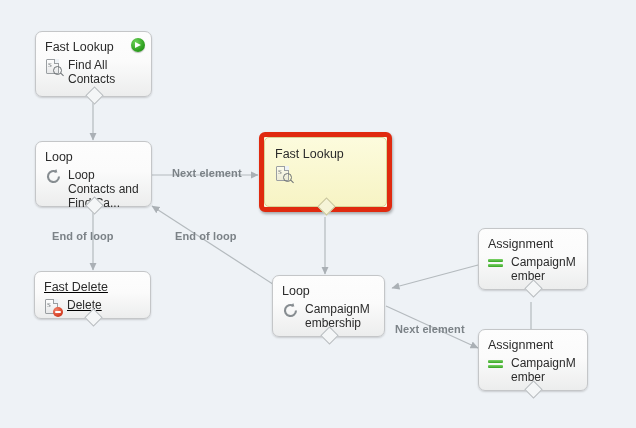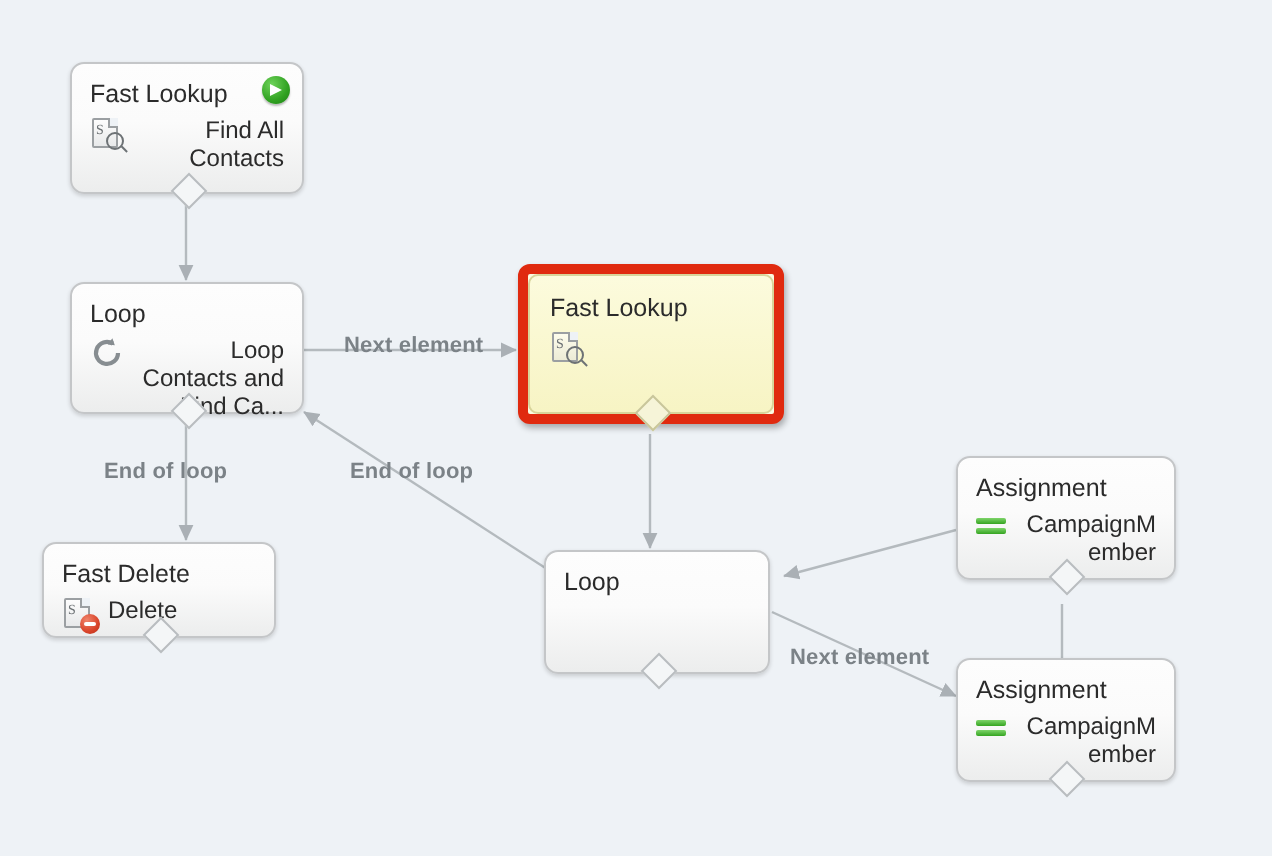--- a/index.html
+++ b/index.html
@@ -34,21 +34,20 @@
   .node .body{
     display:flex;
     align-items:flex-start;
     gap:6px;
   }
   .node .label{
     font-size:12px;
     color:#2b2b2b;
     line-height:14px;
     word-break:break-all;
-    text-align:right;
   }
 
   
   .node.selected{
     border:5px solid #e02a0f;
     border-radius:6px;
     background:#fbfbe0;
     padding:0;
     box-shadow:1px 2px 3px rgba(0,0,0,.30);
   }
@@ -223,35 +222,44 @@
         <span class="ic">
           <span class="ic-doc" style="background:linear-gradient(to bottom,#fdfcec,#ecebd6);"></span>
           <span class="ic-s">S</span>
             <span class="ic-mag"></span>
         </span>
       </div>
     </div>
     <span class="diamond" style="background:#f6f4d8;border-color:#c9c69a;"></span>
   </div>
 
-  <div class="node" style="left:21px;top:271px;width:117px;height:48px;">
+  <div class="node" style="left:34px;top:271px;width:117px;height:48px;text-decoration:underline;">
     <div class="title">Fast Delete</div>
     <div class="body">
       <span class="ic">
         <span class="ic-doc"></span>
           <span class="ic-s">S</span>
         <span class="del-badge"></span>
       </span>
       <span class="label" style="word-break:normal;">Delete</span>
     </div>
     <span class="diamond"></span>
   </div>
 
   <div class="node" style="left:272px;top:275px;width:113px;height:62px;">
     <div class="title">Loop</div>
+    <div class="body">
+      <span class="ic-loop">
+        <svg width="17" height="17" viewBox="0 0 17 17">
+          <path d="M14,8.5 A5.5,5.5 0 1 1 11.4,3.8" fill="none" stroke="#878d91" stroke-width="2.1"></path>
+          <path d="M11.2,1.1 L12.4,4.6 L8.8,4.3 Z" fill="#878d91"></path>
+        </svg>
+      </span>
+      <span class="label">CampaignMembership</span>
+    </div>
     <span class="diamond"></span>
   </div>
 
   <div class="node" style="left:478px;top:228px;width:110px;height:62px;">
     <div class="title">Assignment</div>
     <div class="body">
       <span class="ic-assign">
         <i class="b1"></i>
           <i class="b2"></i>
       </span>

